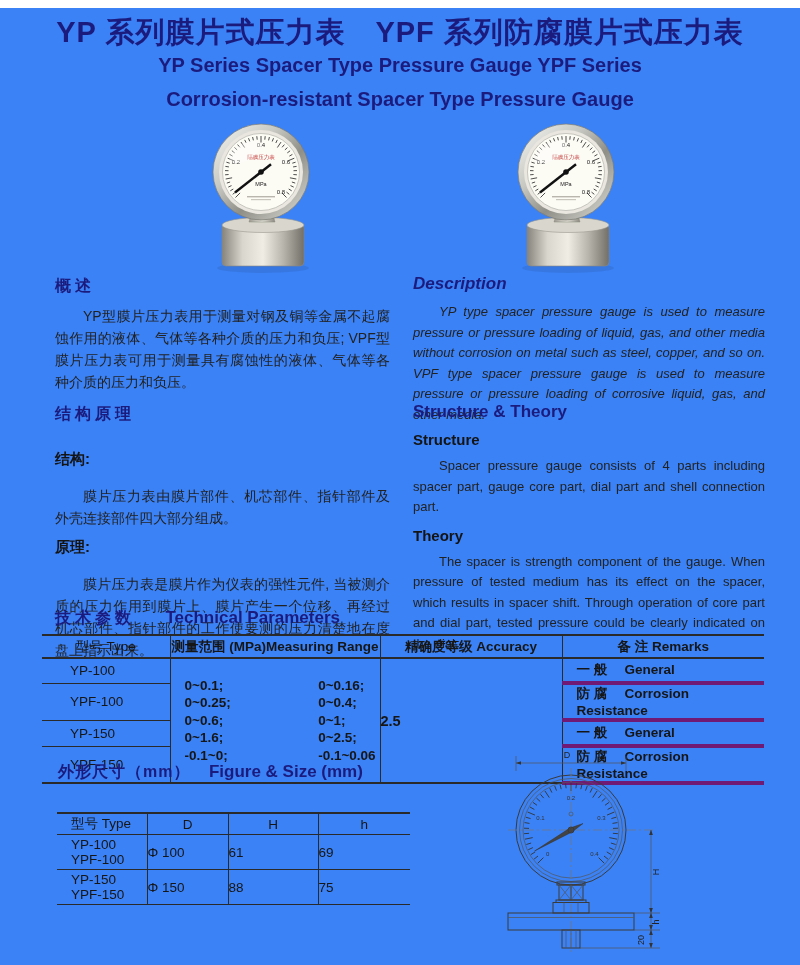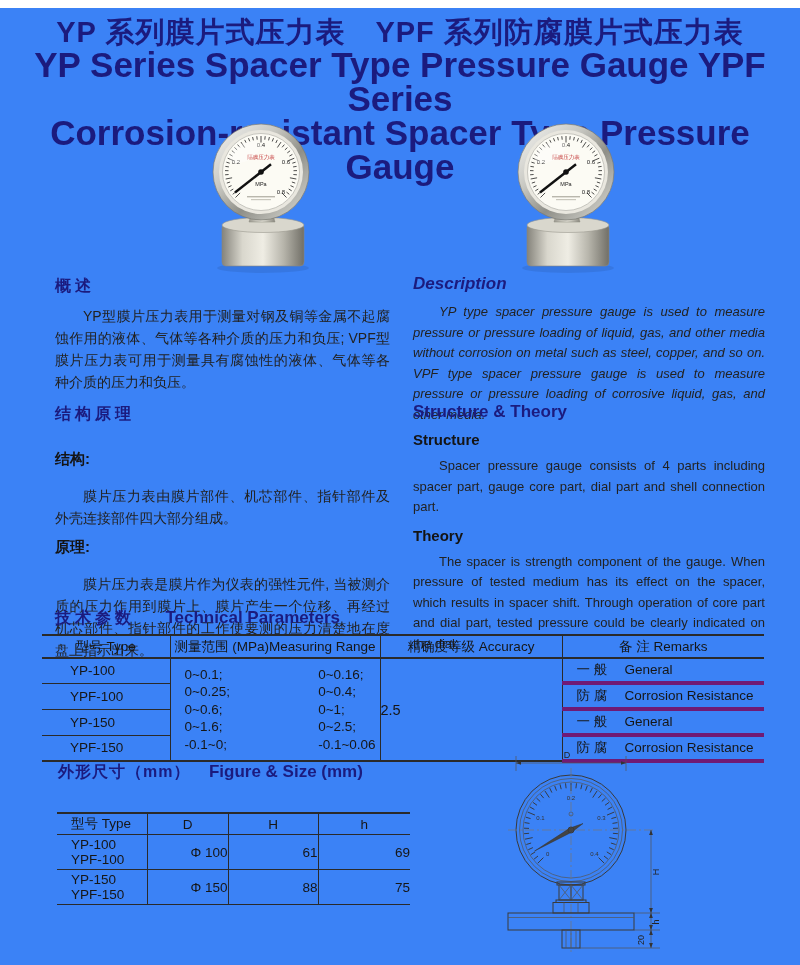--- a/index.html
+++ b/index.html
@@ -3,21 +3,21 @@
 <meta charset="utf-8">
 <style>
   html,body{margin:0;padding:0;background:#e8e8e8;}
   .page{position:relative;width:800px;height:965px;background:#3b82f6;overflow:hidden;
         font-family:"Liberation Sans",sans-serif;color:#1f1f1f;}
   .top-strip{position:absolute;left:0;top:0;width:800px;height:8px;background:#ffffff;}
 
   .title-zh{position:absolute;left:0;top:13px;width:100%;text-align:center;
             font-size:29px;font-weight:bold;color:#1b1b7e;letter-spacing:1px;}
   .title-en{position:absolute;left:0;top:48px;width:100%;text-align:center;
-            font-size:35px;font-weight:bold;color:#1b1b7e;line-height:34px;}
+            font-size:20px;font-weight:bold;color:#1b1b7e;line-height:34px;}
 
   .photo{position:absolute;width:195px;height:162px;}
   .photo-left{left:183px;top:112px;}
   .photo-right{left:488px;top:112px;}
 
   .sec{position:absolute;}
   .h-zh{font-size:16px;font-weight:bold;color:#1b1b7e;letter-spacing:4px;}
   .h-en{font-size:17px;font-weight:bold;color:#1b1b7e;}
   .sub-label{font-size:15px;font-weight:bold;color:#141414;margin-top:9px;}
   .body-zh{font-size:14px;line-height:22px;text-align:justify;text-indent:2em;margin-top:8px;color:#222;}
@@ -33,33 +33,33 @@
   .tech-heading{left:55px;top:608px;}
   .tech-heading .h-en{margin-left:26px;}
   .size-heading{left:58px;top:762px;}
   .size-heading .h-en{margin-left:14px;}
 
   table{border-collapse:collapse;}
   .ttable{position:absolute;left:42px;top:634px;width:722px;table-layout:fixed;
           font-size:13.5px;color:#161616;border-top:2px solid #2a2a2a;border-bottom:2px solid #2a2a2a;}
   .ttable th{height:21px;font-weight:normal;border-bottom:2px solid #2a2a2a;text-align:center;padding:0;}
   .ttable td{height:22px;padding:0;}
-  .ttable .bl{border-left:1.2px solid #2a2a2a;}
+  .ttable .bl{border-left:1.2px solid #2a2a2a;font-weight:bold;}
   .ttable td.type{text-align:left;padding-left:28px;border-bottom:1px solid #2a2a2a;}
   .ttable td.remark{border-bottom:4px solid #701a75;padding-left:14px;}
   .ttable td.range{vertical-align:middle;}
   .rline{display:flex;padding-left:14px;line-height:17.4px;gap:44px;}
   .rline span:first-child{width:46%;}
   .ttable td.acc{text-align:left;font-size:14.5px;}
   .remark .rzh{display:inline-block;width:48px;}
 
   .stable{position:absolute;left:57px;top:812px;width:353px;table-layout:fixed;
           font-size:13.5px;color:#161616;border-top:2px solid #2a2a2a;}
   .stable th{height:20px;font-weight:normal;border-bottom:1.2px solid #2a2a2a;text-align:center;padding:0;}
-  .stable td{height:34px;border-bottom:1.2px solid #2a2a2a;text-align:right;padding:0;}
+  .stable td{height:34px;border-bottom:1.2px solid #2a2a2a;text-align:left;padding:0;}
   .stable .bl{border-left:1.2px solid #2a2a2a;}
   .stable th.tcol, .stable td.tcol{text-align:left;padding-left:14px;}
   .stable td.tcol div{line-height:15.5px;}
 
   .drawing{position:absolute;left:458px;top:744px;width:235px;height:220px;}
 
   g.ticks line{stroke:#222;stroke-width:.8;}
   g.ticks.draw line{stroke:#333;stroke-width:.9;}
   .dwg{stroke:#3a3a3a;stroke-width:1;fill:none;}
   .dwg-thin{stroke:#555;stroke-width:.7;fill:none;}

